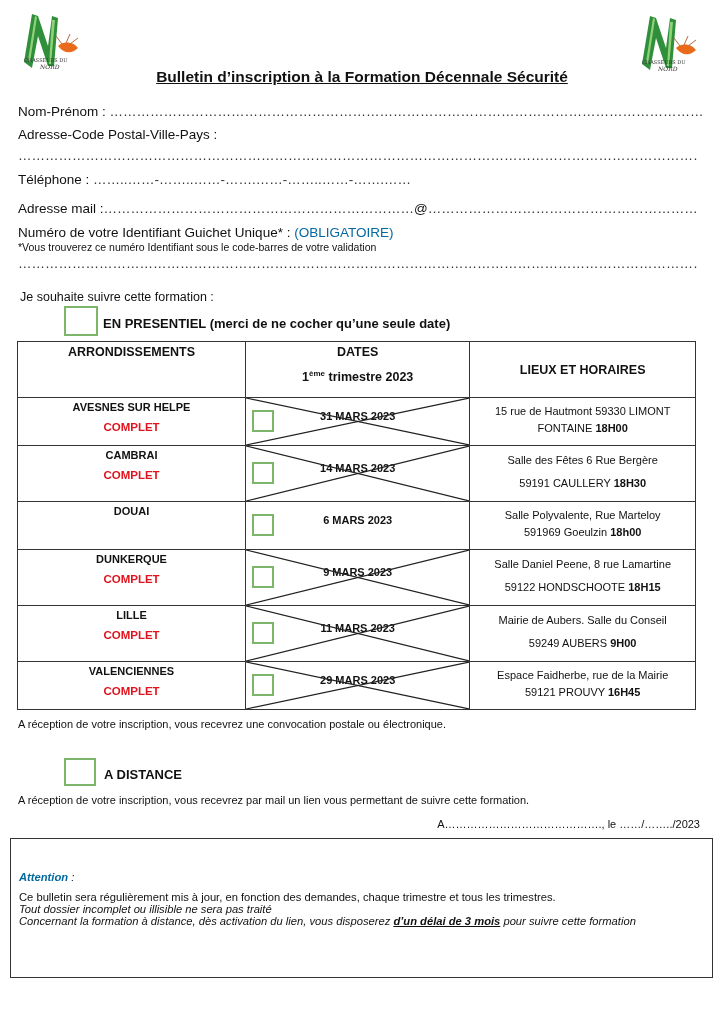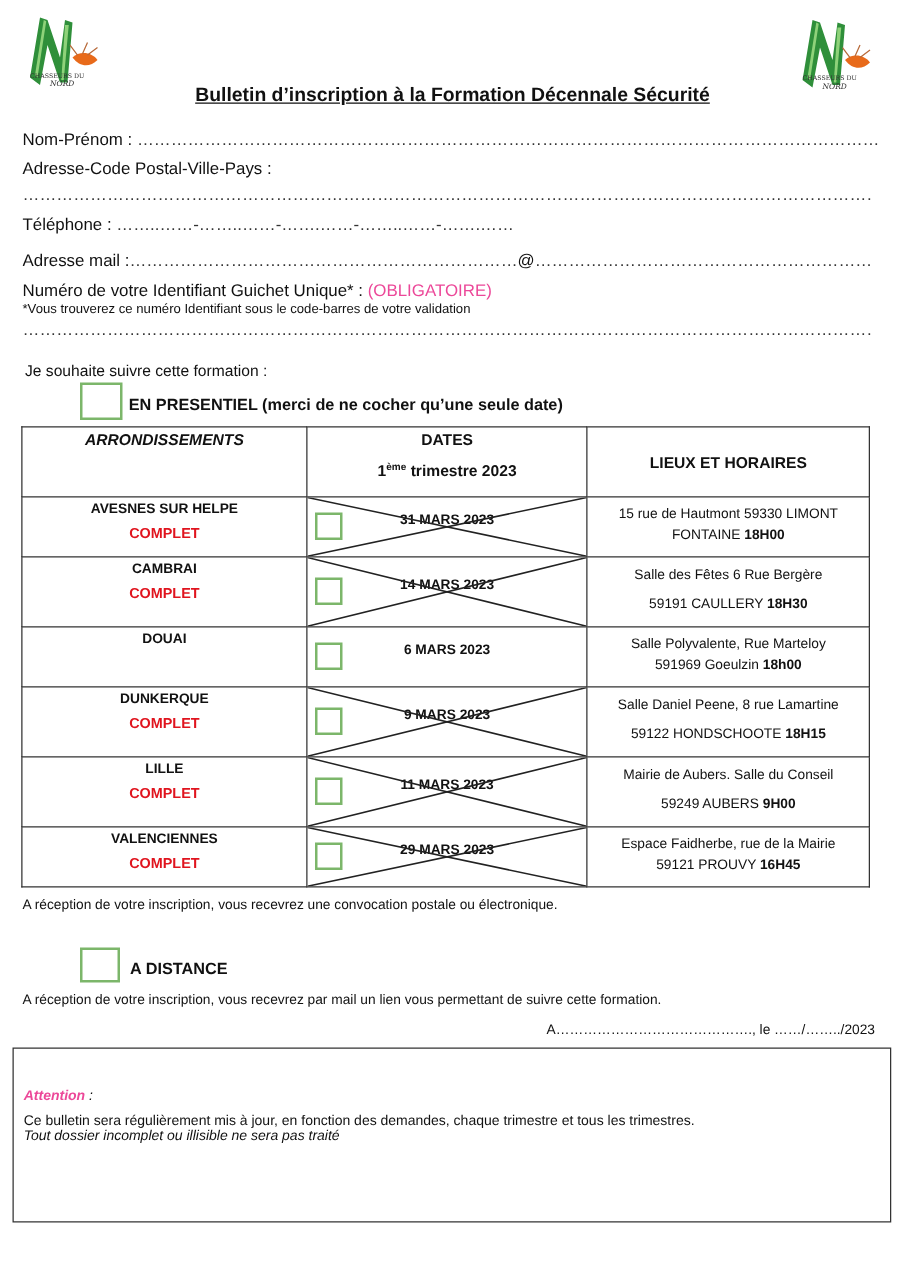--- a/index.html
+++ b/index.html
@@ -4,21 +4,21 @@
 <style>
   html, body { margin:0; padding:0; background:#ffffff; }
   body { width:724px; height:1024px; position:relative; overflow:hidden;
          font-family:"Liberation Sans", sans-serif; color:#111; }
   .abs { position:absolute; }
   .logo { width:66px; height:60px; }
   .title { left:0; width:724px; top:68px; text-align:center; font-weight:bold; font-size:15.5px; text-decoration:underline; }
   .line { left:18px; font-size:13.5px; white-space:nowrap; }
   .dots { color:#333; letter-spacing:0px; }
   .small { font-size:10.5px; }
-  .red { color:#ec4899; }
+  .red { color:#0369a1; }
   .cb { width:26px; height:26px; border:2px solid #7cb66a; box-sizing:border-box; background:#fff; }
   .cb.sm { width:22px; height:22px; }
   table.sched { position:absolute; left:17px; top:341px; width:679px; border-collapse:collapse; font-size:11px; }
   table.sched th, table.sched td { border:1px solid #333; vertical-align:top; text-align:center; padding:0; }
   table.sched th { font-weight:bold; font-size:12.5px; }
   .col1 { width:228px; } .col2 { width:225px; } .col3 { width:226px; }
   .arr-name { font-weight:bold; font-size:11px; padding-top:3px; }
   .arr-status { font-weight:bold; color:#e0141e; font-size:11.5px; margin-top:8px; }
   .date-cell { position:relative; }
   .date-cell .cb { position:absolute; left:6px; top:12px; }
@@ -80,21 +80,21 @@
 <div class="abs line dots" style="top:256px; overflow:hidden; width:680px;">………………………………………………………………………………………………………………………………………………</div>
 
 <div class="abs" style="left:20px; top:290px; font-size:12.5px;">Je souhaite suivre cette formation :</div>
 <div class="abs cb" style="left:64px; top:306px; width:34px; height:30px;"></div>
 <div class="abs" style="left:103px; top:316px; font-weight:bold; font-size:13px;">EN PRESENTIEL (merci de ne cocher qu’une seule date)</div>
 
 <table class="sched">
   <thead>
     <tr style="height:56px;">
       <th class="col1">
-          <div style="padding-top:3px;font-style:italic;">ARRONDISSEMENTS</div>
+          <div style="padding-top:3px;">ARRONDISSEMENTS</div>
         </th>
       <th class="col2">
         <div style="padding-top:3px;">DATES</div>
         <div style="margin-top:10px;"><span>1</span><sup style="font-size:8px;">ème</sup><span> trimestre 2023</span></div>
       </th>
       <th class="col3" style="vertical-align:middle;">LIEUX ET HORAIRES</th>
     </tr>
   </thead>
   <tbody>
     <tr style="height:48px;">
@@ -207,13 +207,14 @@
 <div class="abs" style="left:18px; top:718px; font-size:11px;">A réception de votre inscription, vous recevrez une convocation postale ou électronique.</div>
 <div class="abs cb" style="left:64px; top:758px; width:32px; height:28px;"></div>
 <div class="abs" style="left:104px; top:767px; font-weight:bold; font-size:13px;">A DISTANCE</div>
 <div class="abs" style="left:18px; top:794px; font-size:11px;">A réception de votre inscription, vous recevrez par mail un lien vous permettant de suivre cette formation.</div>
 <div class="abs" style="right:24px; top:818px; font-size:11px;">A……………………………………., le ……/……../2023</div>
 
 <div class="abs box">
   <p style="margin-top:28px;"><span class="red italic" style="font-weight:bold;">Attention</span><span class="italic"> :</span></p>
   <p style="margin-top:8px;">Ce bulletin sera régulièrement mis à jour, en fonction des demandes, chaque trimestre et tous les trimestres.</p>
   <p class="italic">Tout dossier incomplet ou illisible ne sera pas traité</p>
+  <p class="italic"><span>Concernant la formation à distance, dès activation du lien, vous disposerez </span><span style="font-weight:bold; text-decoration:underline;">d’un délai de 3 mois</span><span> pour suivre cette formation</span></p>
 </div>
 
 </body></html>

